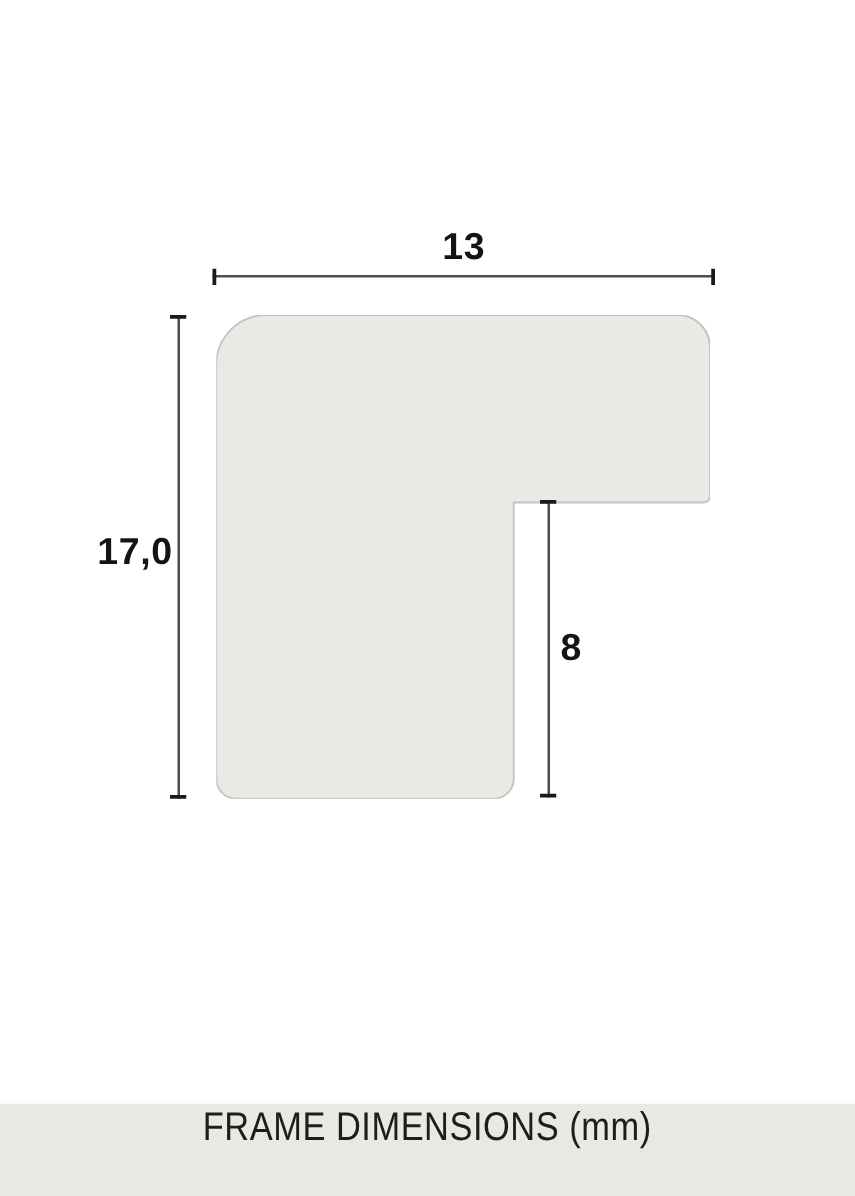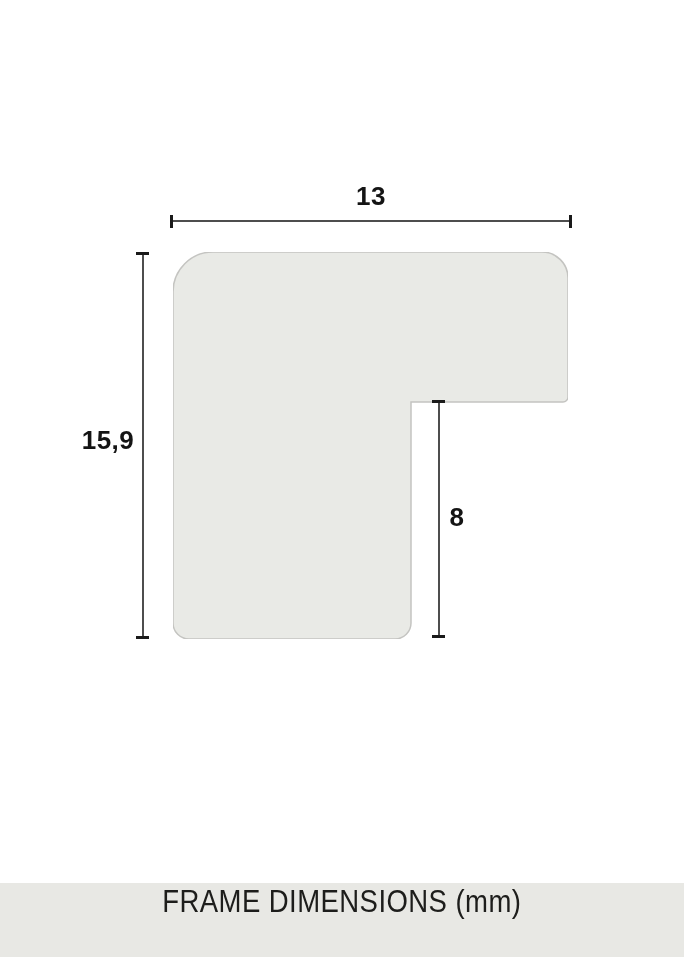--- a/index.html
+++ b/index.html
@@ -33,21 +33,21 @@
   .dim-line { position: absolute; background: #4e4e4e; }
   .dim-line.h { height: 2px; }
   .dim-line.v { width: 2px; }
   .tick { position: absolute; background: #1a1a1a; }
   .tick.v { width: 3px; height: 13px; }
   .tick.h { width: 13px; height: 3px; }
   
   .dim-label {
     position: absolute;
     font-weight: bold;
-    font-size: 26px;
+    font-size: 30px;
     color: #141414;
     text-align: center;
     line-height: 1;
     letter-spacing: 0.5px;
   }
   
   .footer {
     position: absolute;
     left: 0;
     top: 883px;
@@ -90,21 +90,21 @@
              Z" fill="#e9eae6"></path>
   </svg>
 
   <div class="dim-label" style="left:171px; top:183px; width:400px;">13</div>
   <div style="position:absolute; left:170px; top:215px; width:402px; height:13px;">
     <div class="dim-line h" style="left:0; right:0; top:5px;"></div>
     <div class="tick v" style="left:0; top:0;"></div>
     <div class="tick v" style="right:0; top:0;"></div>
   </div>
 
-  <div class="dim-label" style="left:58px; top:427px; width:100px;">15,9</div>
+  <div class="dim-label" style="left:58px; top:427px; width:100px;">17,0</div>
   <div style="position:absolute; left:136px; top:252px; width:13px; height:387px;">
     <div class="dim-line v" style="top:0; bottom:0; left:6px;"></div>
     <div class="tick h" style="top:0; left:0;"></div>
     <div class="tick h" style="bottom:0; left:0;"></div>
   </div>
 
   <div class="dim-label" style="left:437px; top:504px; width:40px;">8</div>
   <div style="position:absolute; left:432px; top:400px; width:13px; height:238px;">
     <div class="dim-line v" style="top:0; bottom:0; left:6px;"></div>
     <div class="tick h" style="top:0; left:0;"></div>

